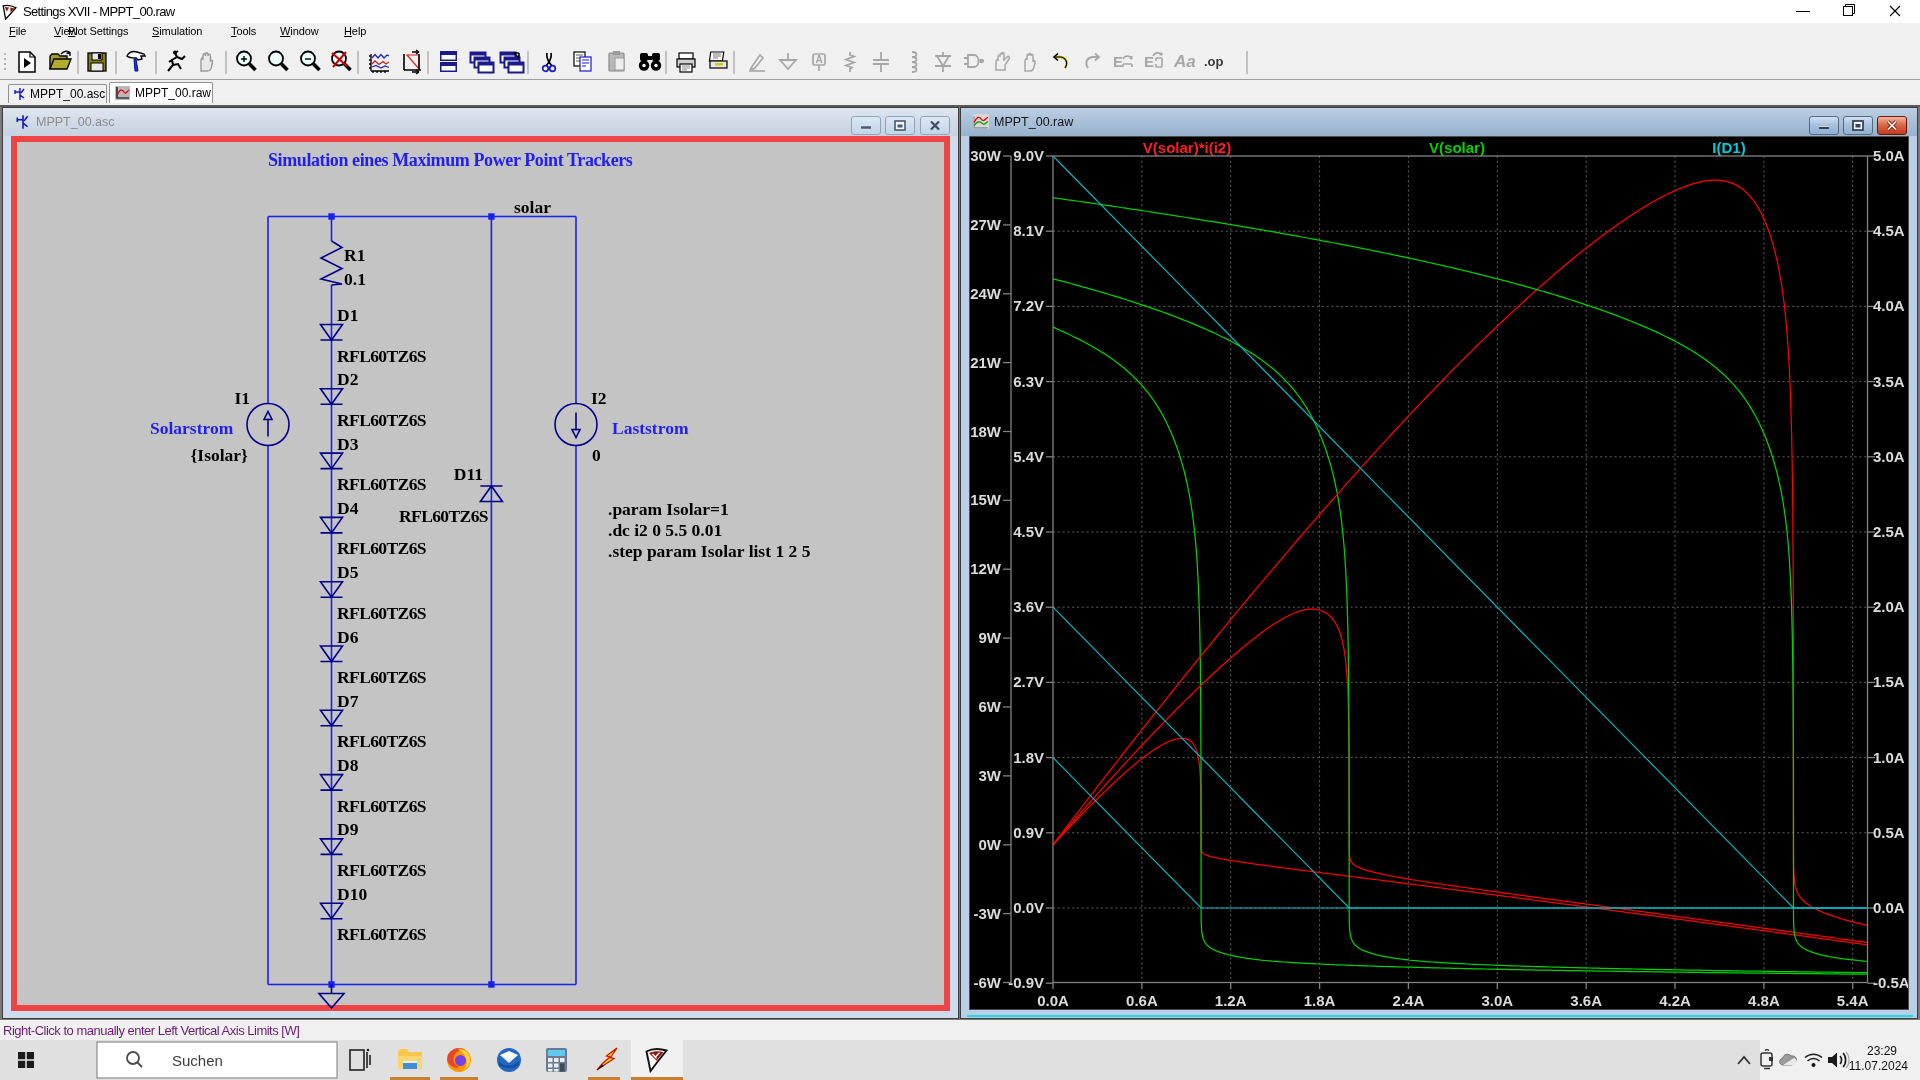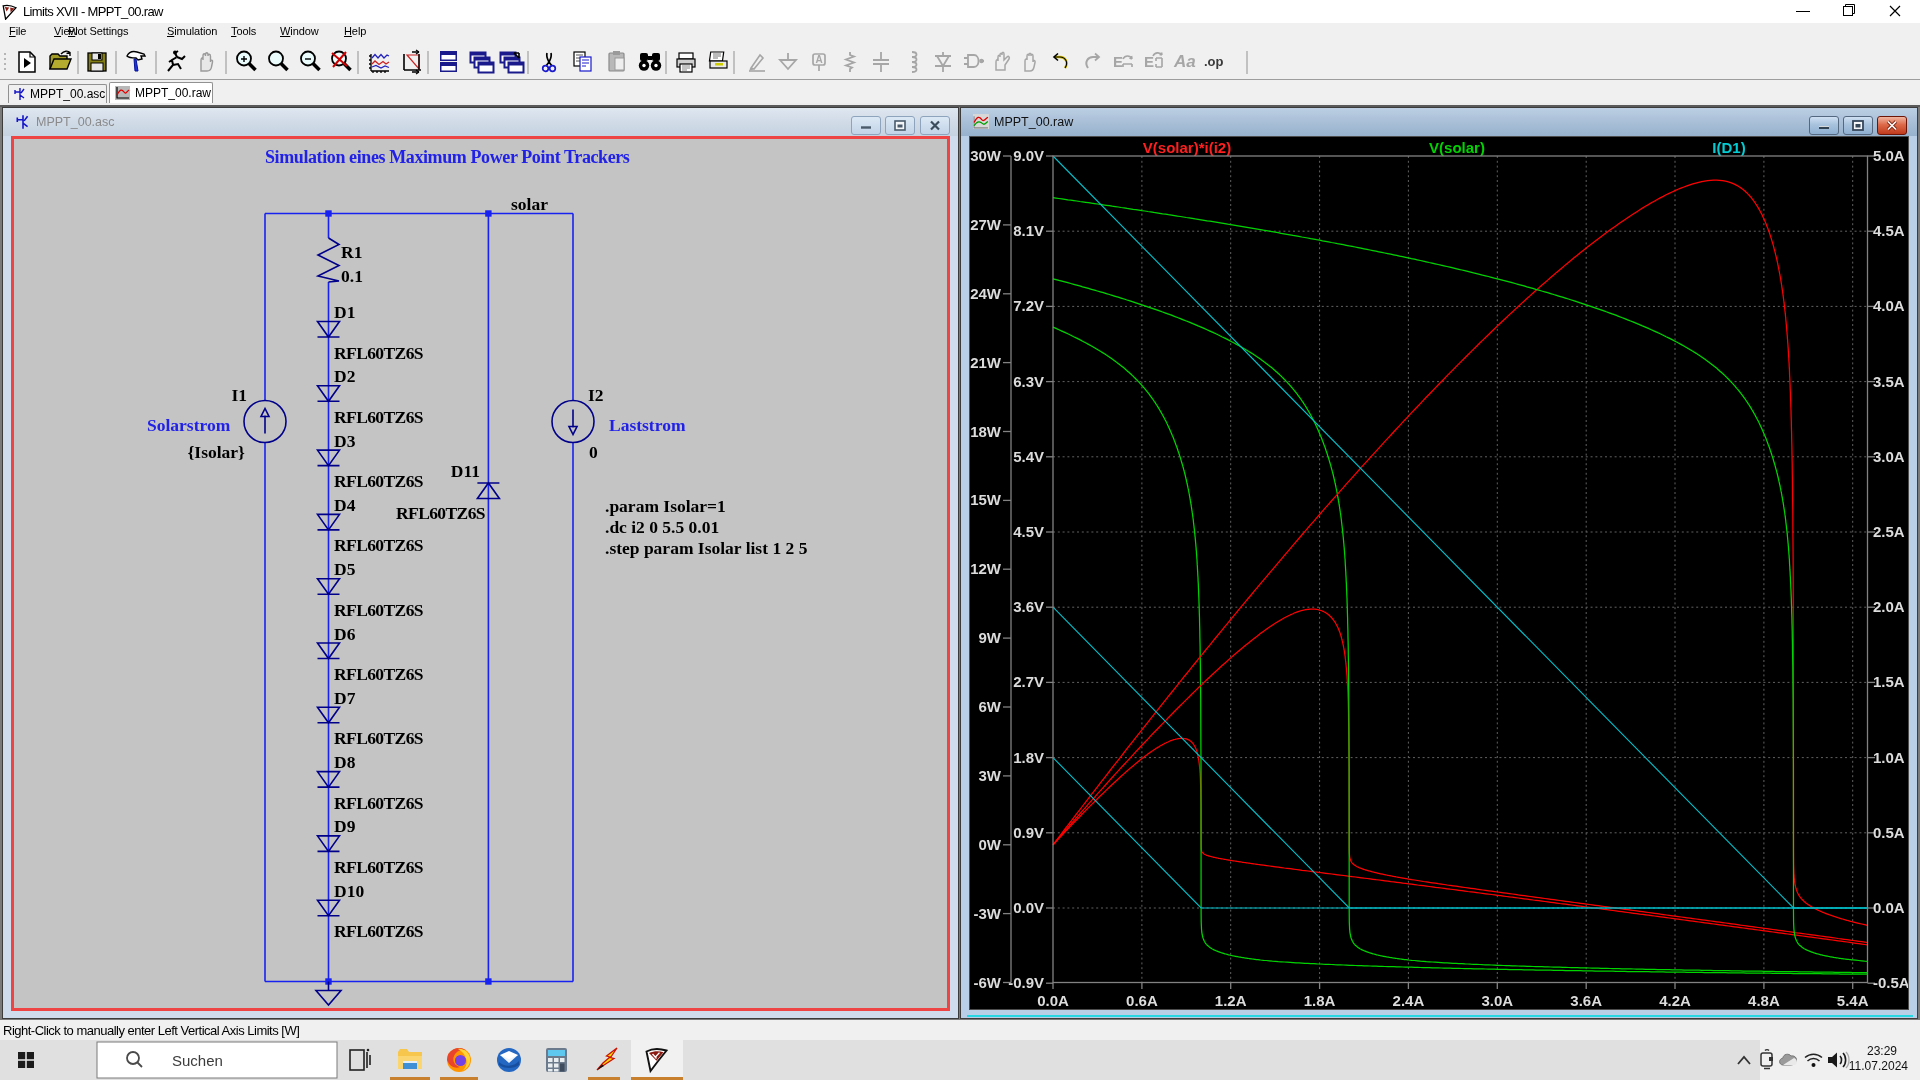--- a/index.html
+++ b/index.html
@@ -11,21 +11,21 @@
 #menubar{position:absolute;left:0;top:23px;width:1920px;height:22px;background:#f0f0f0;font-size:11px;color:#000;letter-spacing:-0.1px;}
 #menubar span{position:absolute;top:2px;}
 #toolbar{position:absolute;left:0;top:45px;width:1920px;height:35px;background:#f0f0f0;border-bottom:1px solid #9d9d9d;}
 #tabbar{position:absolute;left:0;top:81px;width:1920px;height:22px;background:#f0f0f0;}
 .tab{position:absolute;font-size:12px;color:#000;border:1px solid #919191;border-bottom:none;border-radius:2px 2px 0 0;}
 #mdi{position:absolute;left:0;top:103px;width:1920px;height:917px;background:#7a7a7a;}
 .win{position:absolute;border:1px solid #3c3c3c;}
 .wtitle{position:absolute;left:0;top:0;width:100%;height:28px;}
 .wbtn{position:absolute;top:7.5px;width:30px;height:19px;border-radius:3px;}
 .wcontent{position:absolute;}
-#statusbar{position:absolute;left:0;top:1020px;width:1920px;height:20px;background:#f0f0f0;font-size:13px;letter-spacing:-0.5px;color:#000000;}
+#statusbar{position:absolute;left:0;top:1020px;width:1920px;height:20px;background:#f0f0f0;font-size:13px;letter-spacing:-0.5px;color:#701a75;}
 #taskbar{position:absolute;left:0;top:1040px;width:1760px;height:40px;background:#e0e0e0;}
 svg text{font-family:"Liberation Sans",sans-serif;}
 .schsvg text{font-family:"Liberation Serif",serif;font-weight:bold;fill:#000;}
 .schsvg .bl{fill:#2121e8;}
 .schsvg .ttl{letter-spacing:-0.4px;}
 .schsvg .rfl{letter-spacing:-0.6px;}
 .schsvg .w{stroke:#1822f0;stroke-width:1.6;fill:none;}
 .schsvg .j{fill:#1822f0;}
 .schsvg .s{stroke:#00008a;stroke-width:1.6;fill:none;}
 #plotsvg .leg{font-size:15px;font-weight:bold;}
@@ -38,33 +38,33 @@
 #plotsvg .c{stroke:#00c0cc;stroke-width:1.1;fill:none;}
 </style>
 </head>
 <body>
 <div id="titlebar">
   <svg class="abs" style="left:2px;top:4px" width="16" height="16" viewBox="0 0 16 16">
     <path d="M1.2 1.8 C4.5 0.9,9.5 1.4,14 3.8 L3.6 15.2 Z" fill="#fff" stroke="#000" stroke-width="1.3"></path>
     <path d="M2.8 3 L7.2 3.4 L4.6 7.4 Z" fill="#8b1a12"></path>
     <path d="M8.2 3.6 L12.4 4.6 L8.6 8.4 Z" fill="#8b1a12"></path>
   </svg>
-  <span class="ttl">Limits XVII - MPPT_00.raw</span>
+  <span class="ttl">Settings XVII - MPPT_00.raw</span>
   <svg class="abs" style="left:1782px;top:0" width="138" height="23" viewBox="0 0 138 23">
     <path d="M14 11.5 H28" stroke="#000" stroke-width="1"></path>
     <rect x="61.5" y="6.5" width="9" height="9" fill="none" stroke="#000" stroke-width="1"></rect>
     <path d="M63.5 6.5 V4.5 H72.5 V13.5 H70.5" fill="none" stroke="#000" stroke-width="1"></path>
     <path d="M108 6 L118 16 M118 6 L108 16" stroke="#000" stroke-width="1.2"></path>
   </svg>
 </div>
 <div id="menubar">
   <span style="left:9px"><u>F</u>ile</span>
   <span style="left:54px"><u>V</u>iew</span>
   <span style="left:68px"><u>P</u>lot Settings</span>
-  <span style="left:167px"><u>S</u>imulation</span>
+  <span style="left:152px"><u>S</u>imulation</span>
   <span style="left:231px"><u>T</u>ools</span>
   <span style="left:280px"><u>W</u>indow</span>
   <span style="left:344px"><u>H</u>elp</span>
 </div>
 <div id="toolbar">
   <svg class="abs" style="left:0;top:0" width="1280" height="34" viewBox="0 0 1280 34">
 <path d="M5 8 V26" stroke="#b5b5b5" stroke-width="2" stroke-dasharray="2,3"></path>
 <line x1="78" y1="6" x2="78" y2="29" stroke="#a8a8a8" stroke-width="1.3"></line>
 <line x1="116" y1="6" x2="116" y2="29" stroke="#a8a8a8" stroke-width="1.3"></line>
 <line x1="156" y1="6" x2="156" y2="29" stroke="#a8a8a8" stroke-width="1.3"></line>
@@ -306,21 +306,21 @@
       <div class="wbtn" style="left:882px;background:linear-gradient(#dce8f4,#c2d4e8);border:1px solid #8ea4bd;">
         <svg width="28" height="17">
             <rect x="9" y="4" width="10" height="9" fill="#f4f6f8" stroke="#4a5a6a" stroke-width="1.6"></rect>
             <rect x="11.5" y="7.5" width="5" height="3" fill="#4a5a6a"></rect>
           </svg></div>
       <div class="wbtn" style="left:917px;background:linear-gradient(#dce8f4,#c2d4e8);border:1px solid #8ea4bd;">
         <svg width="28" height="17">
             <path d="M10 4.5 L18 12.5 M18 4.5 L10 12.5" stroke="#3c4c5c" stroke-width="2.2"></path>
           </svg></div>
     </div>
-    <div class="wcontent" style="left:8px;top:28px;width:939px;height:875px;background:#c4c4c4;border:3px solid #ef4444;">
+    <div class="wcontent" style="left:8px;top:28px;width:939px;height:875px;background:#c4c4c4;border:6px solid #ef4444;">
       <svg class="schsvg" width="937" height="873" viewBox="0 0 937 873">
 <text x="251.0" y="23.5" class="bl ttl" font-size="18px">Simulation eines Maximum Power Point Trackers</text>
 <text x="497.0" y="71.0" class="bk" font-size="17.5px">solar</text>
 <line class="w" x1="251.0" y1="74.5" x2="559.0" y2="74.5"></line>
 <line class="w" x1="251.0" y1="842.5" x2="559.0" y2="842.5"></line>
 <line class="w" x1="251.0" y1="74.5" x2="251.0" y2="261.5"></line>
 <line class="w" x1="251.0" y1="303.5" x2="251.0" y2="842.5"></line>
 <line class="w" x1="559.0" y1="74.5" x2="559.0" y2="261.5"></line>
 <line class="w" x1="559.0" y1="303.5" x2="559.0" y2="842.5"></line>
 <line class="w" x1="314.5" y1="74.5" x2="314.5" y2="99.0"></line>

